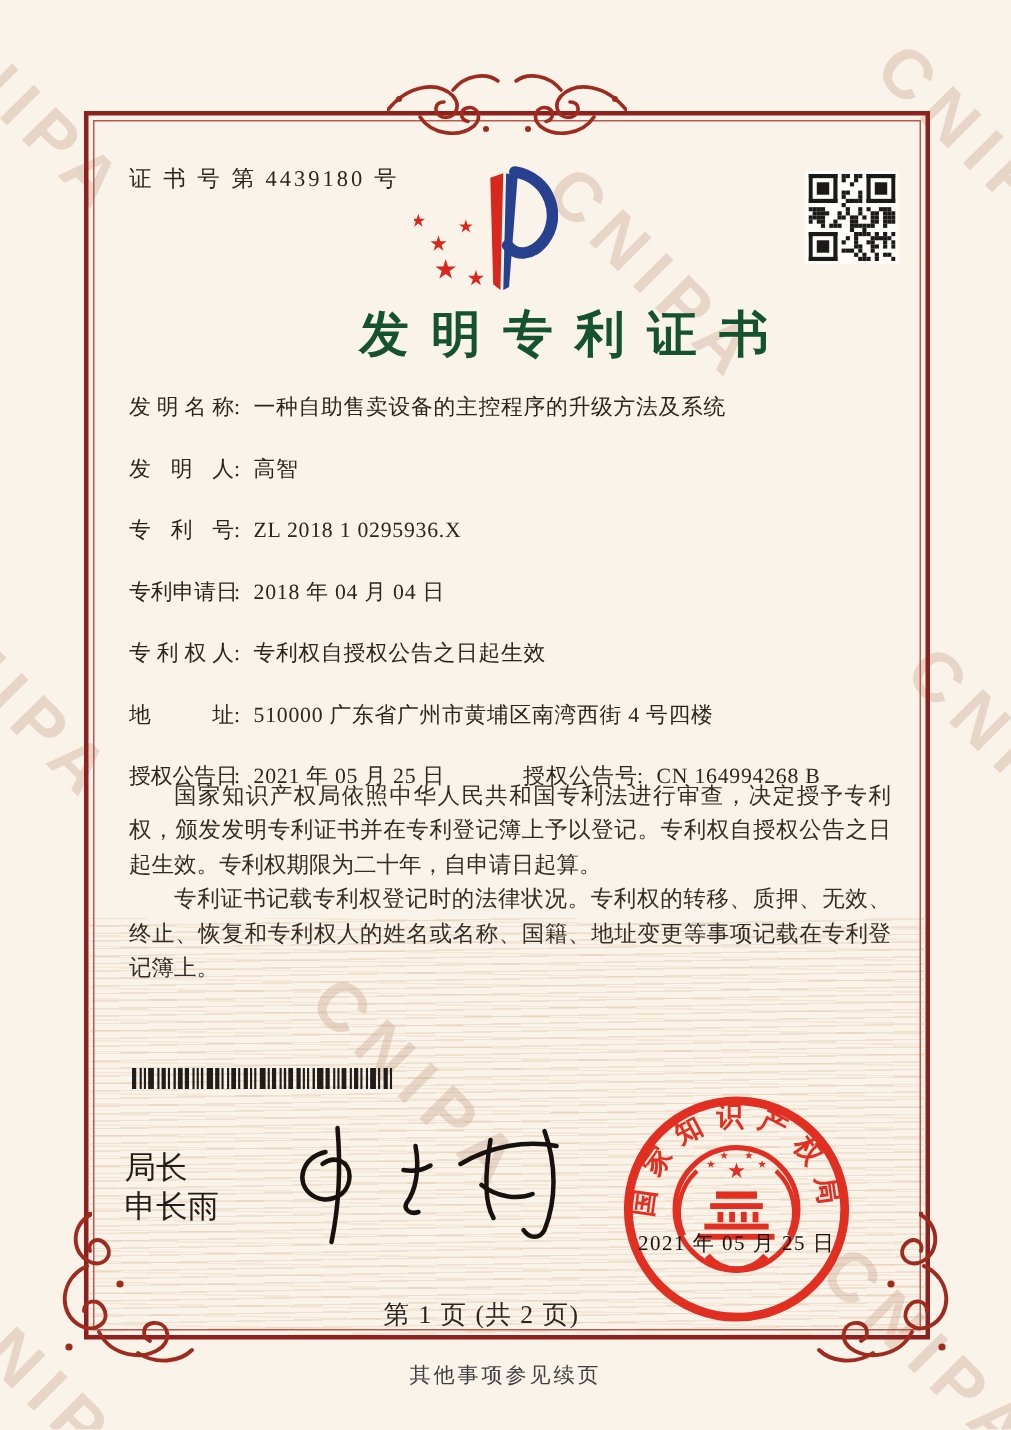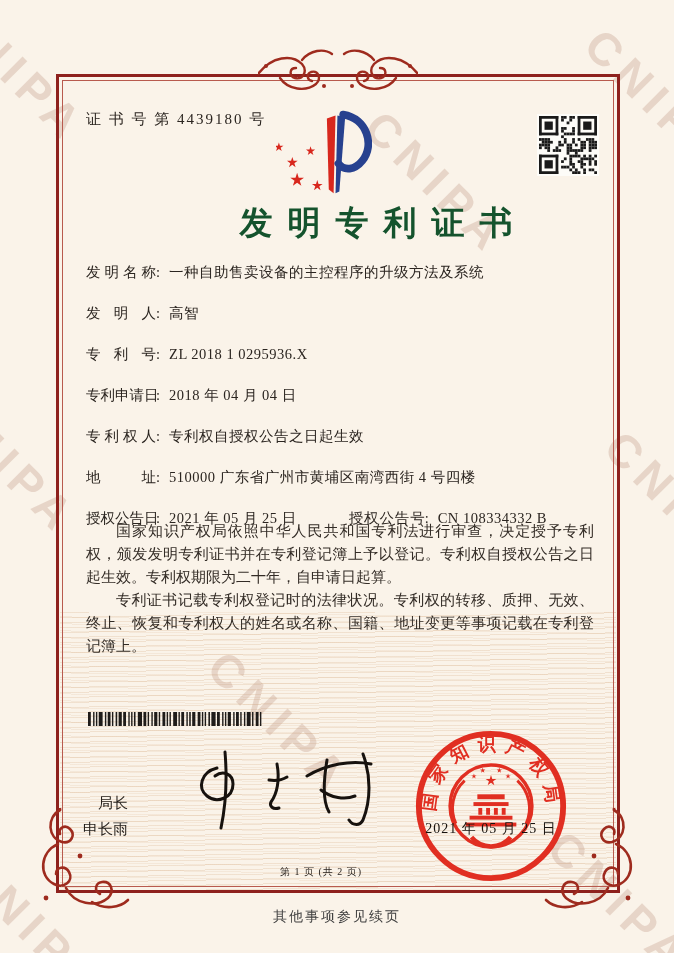--- a/index.html
+++ b/index.html
@@ -33,30 +33,30 @@
   .lbl2{display:inline-block;width:76px;text-align:justify;text-align-last:justify;margin-left:52px;}
   .colon{margin-right:9px;}
   .val{letter-spacing:0.5px;}
   
   .bodytext{position:absolute;left:86px;top:520px;width:508px;z-index:3;
       font-size:15px;line-height:23px;text-align:justify;color:#332c26;}
   .bodytext p{margin:0;text-indent:2em;}
   
   .barcode{position:absolute;left:88px;top:712px;z-index:3;}
   
-  .signer{position:absolute;left:83px;top:790px;z-index:3;
-      font-family:"Liberation Sans", sans-serif;font-size:15px;line-height:26px;color:#221d19;text-align:right;}
+  .signer{position:absolute;left:83px;top:766px;z-index:3;
+      font-family:"Liberation Sans", sans-serif;font-size:21px;line-height:26px;color:#221d19;}
   .signature{position:absolute;left:185px;top:746px;z-index:3;}
   
   .seal{position:absolute;left:413px;top:728px;z-index:3;}
   .seal-date{position:absolute;left:405px;top:820px;width:172px;z-index:4;text-align:center;
       font-size:14px;letter-spacing:1px;color:#17120e;}
   
   .page-info{position:absolute;left:56px;top:865px;width:530px;z-index:3;text-align:center;
-      font-size:10px;letter-spacing:1px;}
+      font-size:17px;letter-spacing:1px;}
   .note{position:absolute;left:0;top:908px;width:674px;z-index:3;text-align:center;
       font-size:14px;letter-spacing:2px;color:#404040;}
 </style>
 </head>
 <body>
 
 <div class="page">
 
   <div class="guilloche"></div>
 
@@ -278,21 +278,21 @@
     <div class="row">
       <span class="lbl">专利申请日</span><span class="colon">:</span><span class="val">2018 年 04 月 04 日</span>
     </div>
     <div class="row">
       <span class="lbl">专利权人</span><span class="colon">:</span><span class="val">专利权自授权公告之日起生效</span>
     </div>
     <div class="row">
       <span class="lbl">地址</span><span class="colon">:</span><span class="val">510000 广东省广州市黄埔区南湾西街 4 号四楼</span>
     </div>
     <div class="row">
-      <span class="lbl">授权公告日</span><span class="colon">:</span><span class="val">2021 年 05 月 25 日</span><span class="lbl2">授权公告号</span><span class="colon">:</span><span class="val">CN 108334332 B</span>
+      <span class="lbl">授权公告日</span><span class="colon">:</span><span class="val">2021 年 05 月 25 日</span><span class="lbl2">授权公告号</span><span class="colon">:</span><span class="val">CN 164994268 B</span>
     </div>
   </div>
 
   <div class="bodytext">
     <p>国家知识产权局依照中华人民共和国专利法进行审查，决定授予专利权，颁发发明专利证书并在专利登记簿上予以登记。专利权自授权公告之日起生效。专利权期限为二十年，自申请日起算。</p>
     <p>专利证书记载专利权登记时的法律状况。专利权的转移、质押、无效、终止、恢复和专利权人的姓名或名称、国籍、地址变更等事项记载在专利登记簿上。</p>
   </div>
 
   <svg id="barcode" class="barcode" width="176" height="14" viewBox="0 0 100 10" preserveAspectRatio="none">
       <rect x="0" y="0" width="1.6" height="10" fill="#1f1c1a"></rect>

